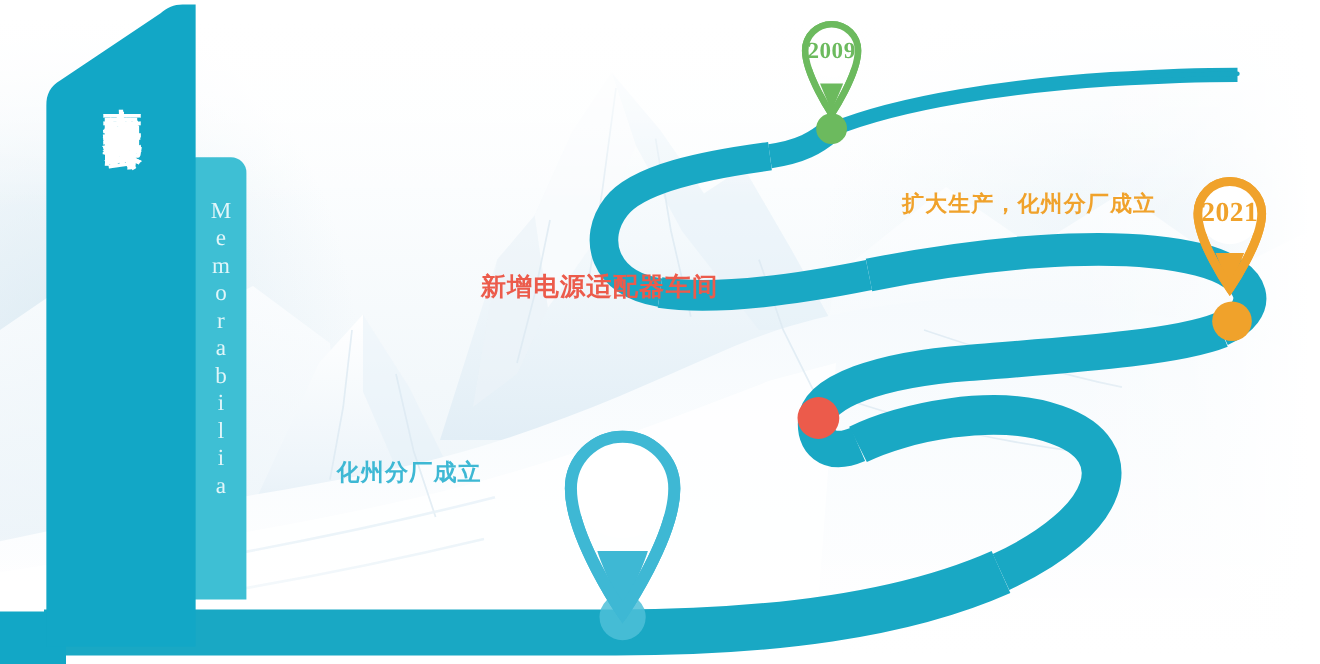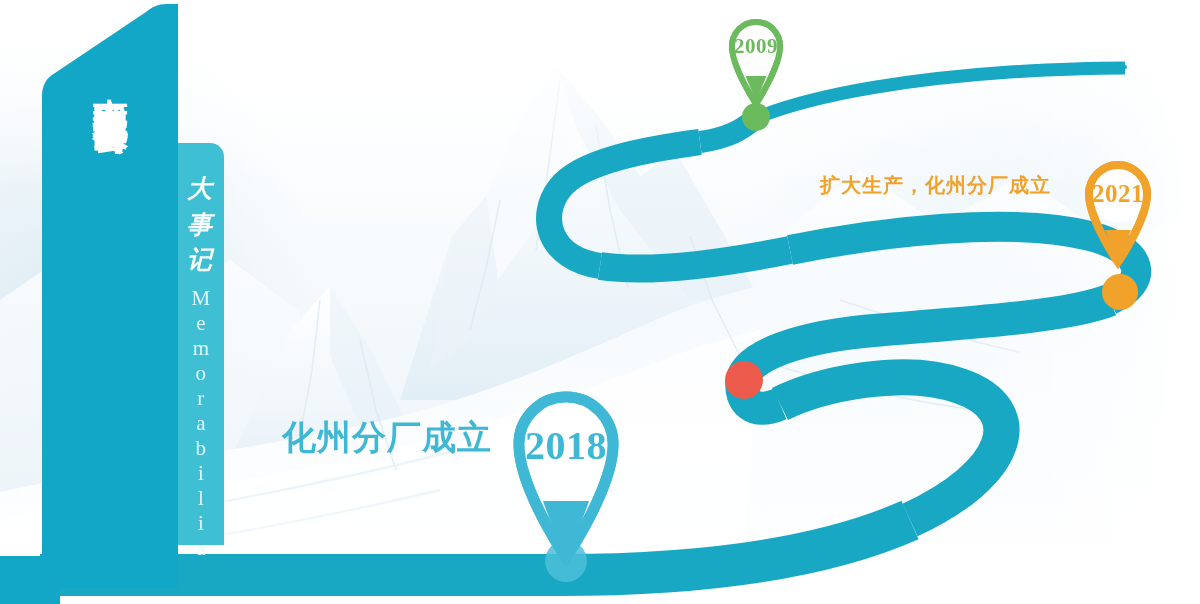--- a/index.html
+++ b/index.html
@@ -245,21 +245,20 @@
       <path d="M1010,71 C1060,68 1100,67.2 1125,67" fill="none" stroke="#19a8c4" stroke-width="4" stroke-linecap="round"></path>
 
       <path d="M0,556 L60,556 L60,604 L0,604 Z" fill="#12a7c6"></path>
 
       <circle cx="566" cy="561" r="21" fill="#4dc0d8" opacity="0.85"></circle>
     </svg>
   </div>
 
   <div class="panel-sub"></div>
   <div class="panel-sub-text" style="left:176px; top:143px;">
-    <div class="sub-cn">大事记</div>
     <div class="sub-en">Memorabilia</div>
   </div>
 
   <div class="panel-main-shape">
     <svg viewBox="0 0 136 588" preserveAspectRatio="none">
       <path d="M0,588 L0,96 C0,86 4,78 13,73 L104,12 C110,7 116,4 124,4 L136,4 L136,588 Z" fill="#12a7c6"></path>
     </svg>
   </div>
   <div class="panel-main-text">
     <div class="main-cn">中山市百纳电子科技有限公司</div>
@@ -279,31 +278,31 @@
     <svg width="78" height="112" viewBox="0 0 78 112">
       <path d="M39,110 C39,110 10,68 10,42 A29,29 0 1 1 68,42 C68,68 39,110 39,110 Z" fill="none" stroke="#f0a22b" stroke-width="8"></path>
       <path d="M26,78 C30,89 39,107 39,107 C39,107 48,89 52,78 Z" fill="#f0a22b"></path>
       <circle cx="39" cy="42" r="28" fill="#ffffff"></circle>
       <path d="M39,110 C39,110 10,68 10,42 A29,29 0 1 1 68,42 C68,68 39,110 39,110 Z" fill="none" stroke="#f0a22b" stroke-width="8"></path>
     </svg>
     <div class="pin-year e2012" style="top:28px; font-size:25px;">2021</div>
   </div>
   <div class="evt-label e2012" style="left:820px; top:172px; font-size:20px;">扩大生产，化州分厂成立</div>
 
+  <div class="evt-label e2016" style="left:437px; top:245px; font-size:23px;">新增电源适配器车间</div>
 
   <div class="pin" style="left:507px; top:381px; width:118px; height:180px;">
     <svg width="118" height="180" viewBox="0 0 118 180">
       <path d="M59,176 C59,176 12,108 12,63 A47,47 0 1 1 106,63 C106,108 59,176 59,176 Z" fill="none" stroke="#3eb8d4" stroke-width="11"></path>
       <path d="M36,120 C43,142 59,172 59,172 C59,172 75,142 82,120 Z" fill="#3eb8d4"></path>
       <circle cx="59" cy="63" r="45" fill="#ffffff"></circle>
       <path d="M59,176 C59,176 12,108 12,63 A47,47 0 1 1 106,63 C106,108 59,176 59,176 Z" fill="none" stroke="#3eb8d4" stroke-width="11"></path>
     </svg>
-    <div class="pin-year e2018" style="top:41px; font-size:40px;">2018</div>
-  </div>
-  <div class="evt-label e2018" style="left:282px; top:415px; font-size:34px;">化州分厂成立</div>
+  </div>
+  <div class="evt-label e2018" style="left:306px; top:415px; font-size:21px;">化州分厂成立</div>
 
   <div class="ribbon" style="pointer-events:none;">
     <svg viewBox="0 0 1200 604">
       <circle cx="756" cy="117" r="14" fill="#6cba5e"></circle>
       <circle cx="1120" cy="292" r="18" fill="#f0a22b"></circle>
       <circle cx="744" cy="380" r="19" fill="#ec5b4b"></circle>
     </svg>
   </div>
 
 </div>

